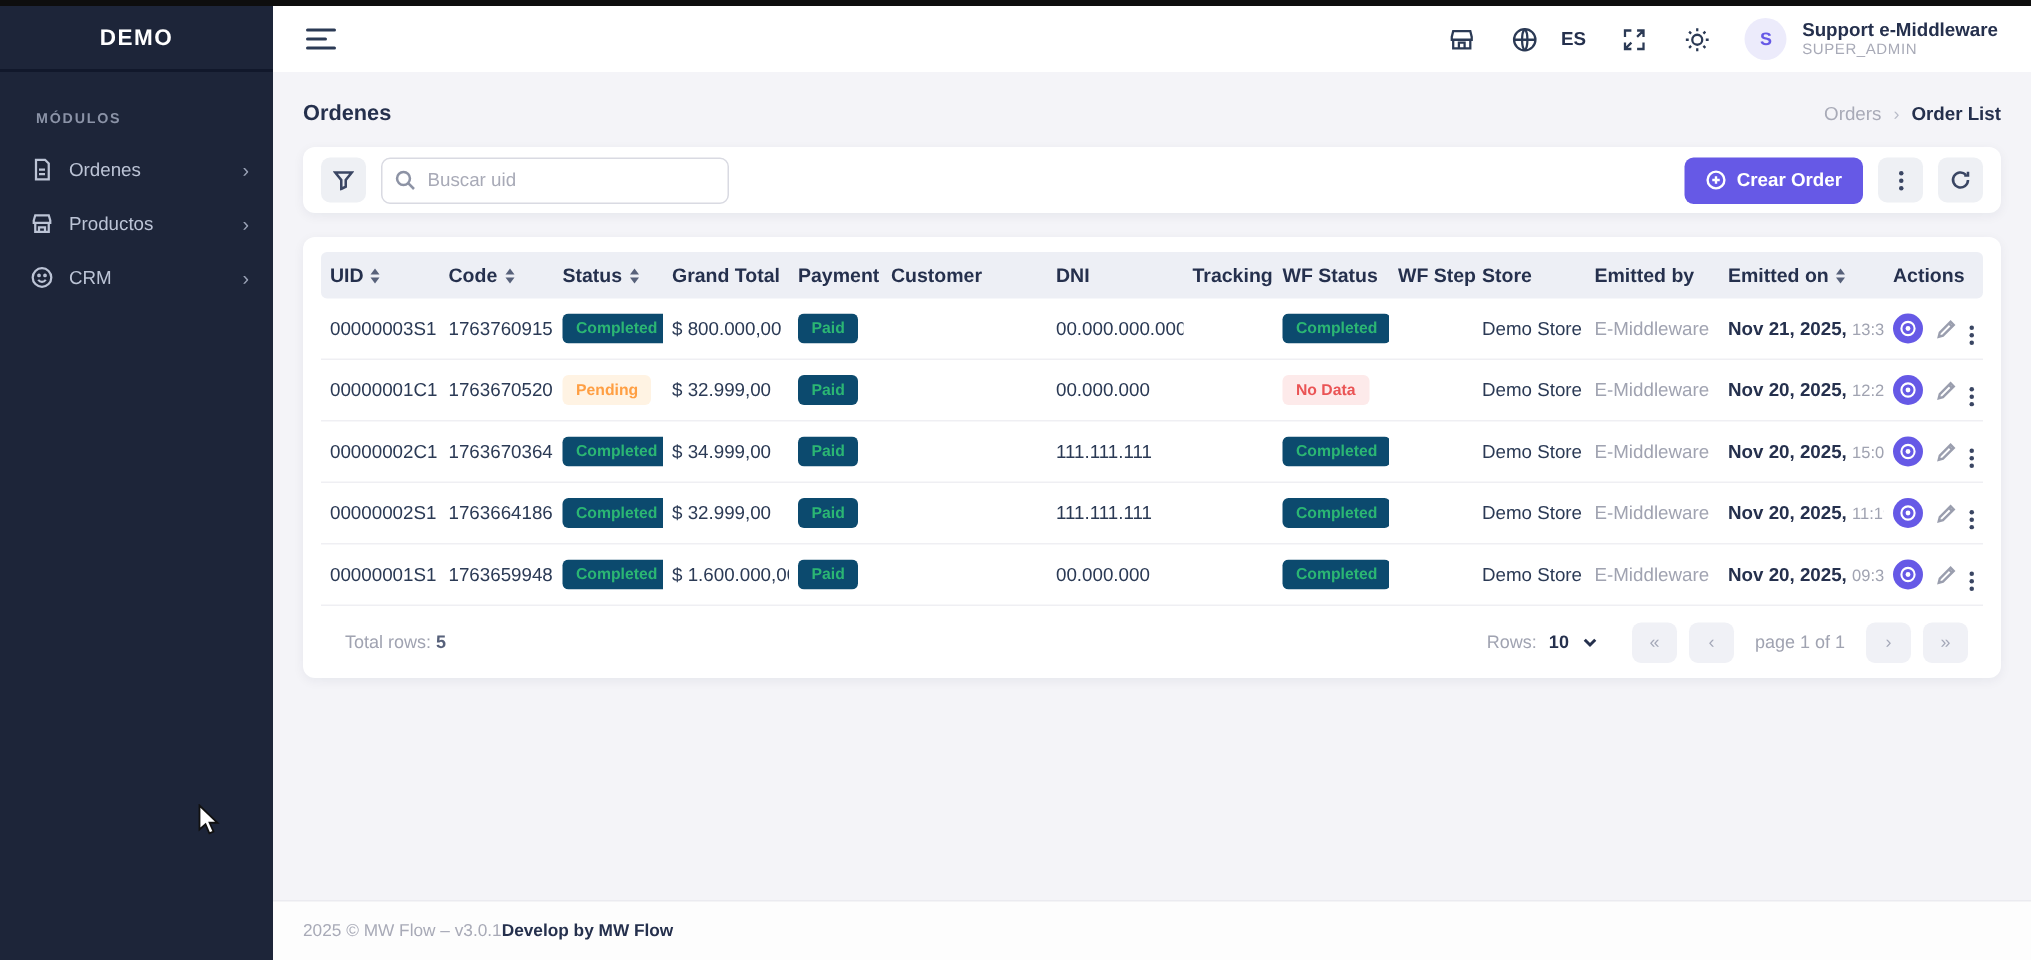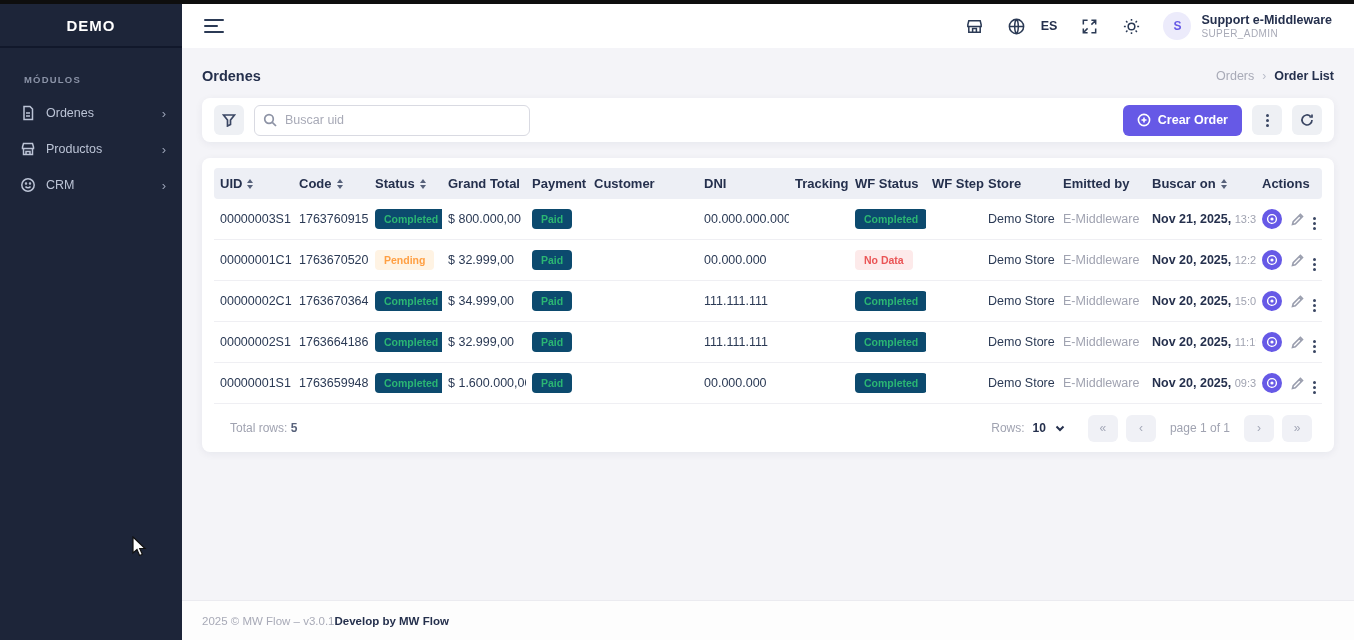--- a/index.html
+++ b/index.html
@@ -41,21 +41,21 @@
   .breadcrumb { font-size:12.5px; color:#a8aab7; display:flex; align-items:center; gap:8px; }
   .breadcrumb .current { color:#25304d; font-weight:bold; }
   .breadcrumb .sep { color:#b9bcc9; font-size:12px; }
 
   .card { background:#ffffff; border-radius:8px; box-shadow:0 2px 8px rgba(25,35,60,.06); margin:0 20px; }
 
   
   .toolbar { height:44px; display:flex; align-items:center; padding:0 12px; gap:10px; }
   .icon-btn { height:30px; min-width:30px; padding:0 8px; background:#eef0f4; border:none; border-radius:6px; display:inline-flex; align-items:center; justify-content:center; cursor:pointer; color:#3a4663; }
   .icon-btn svg { width:14px; height:14px; stroke:#3a4663; fill:none; stroke-width:1.7; }
-  .search-wrap { position:relative; width:276px; }
+  .search-wrap { position:relative; width:232px; }
   .search-wrap svg { position:absolute; left:9px; top:8px; width:14px; height:14px; stroke:#8d93a5; fill:none; stroke-width:1.7; }
   .search-input { width:100%; height:31px; border:1px solid #d9dae2; border-radius:6px; padding:0 10px 0 30px; font-size:12.5px; color:#2b3a55; font-family:"Liberation Sans",sans-serif; outline:none; }
   .search-input::placeholder { color:#a8aab7; }
   .spacer { flex:1; }
   .btn-primary { height:31px; background:#6659e6; color:#ffffff; border:none; border-radius:6px; font-size:12.5px; font-weight:bold; padding:0 14px; display:inline-flex; align-items:center; gap:7px; cursor:pointer; font-family:"Liberation Sans",sans-serif; }
   .btn-primary svg { width:14px; height:14px; stroke:#ffffff; fill:none; stroke-width:1.6; }
   .dots { display:inline-flex; flex-direction:column; gap:2px; }
   .dots i { width:3px; height:3px; border-radius:50%; background:#3a4663; }
 
   
@@ -292,21 +292,21 @@
       <div class="th">
           <span>WF Step</span>
         </div>
       <div class="th">
           <span>Store</span>
         </div>
       <div class="th">
           <span>Emitted by</span>
         </div>
       <div class="th">
-          <span>Buscar on</span>
+          <span>Emitted on</span>
           <span class="sort">
             <i class="up"></i>
             <i class="dn"></i>
           </span>
         </div>
       <div class="th">
           <span>Actions</span>
         </div>
     </div>
 

